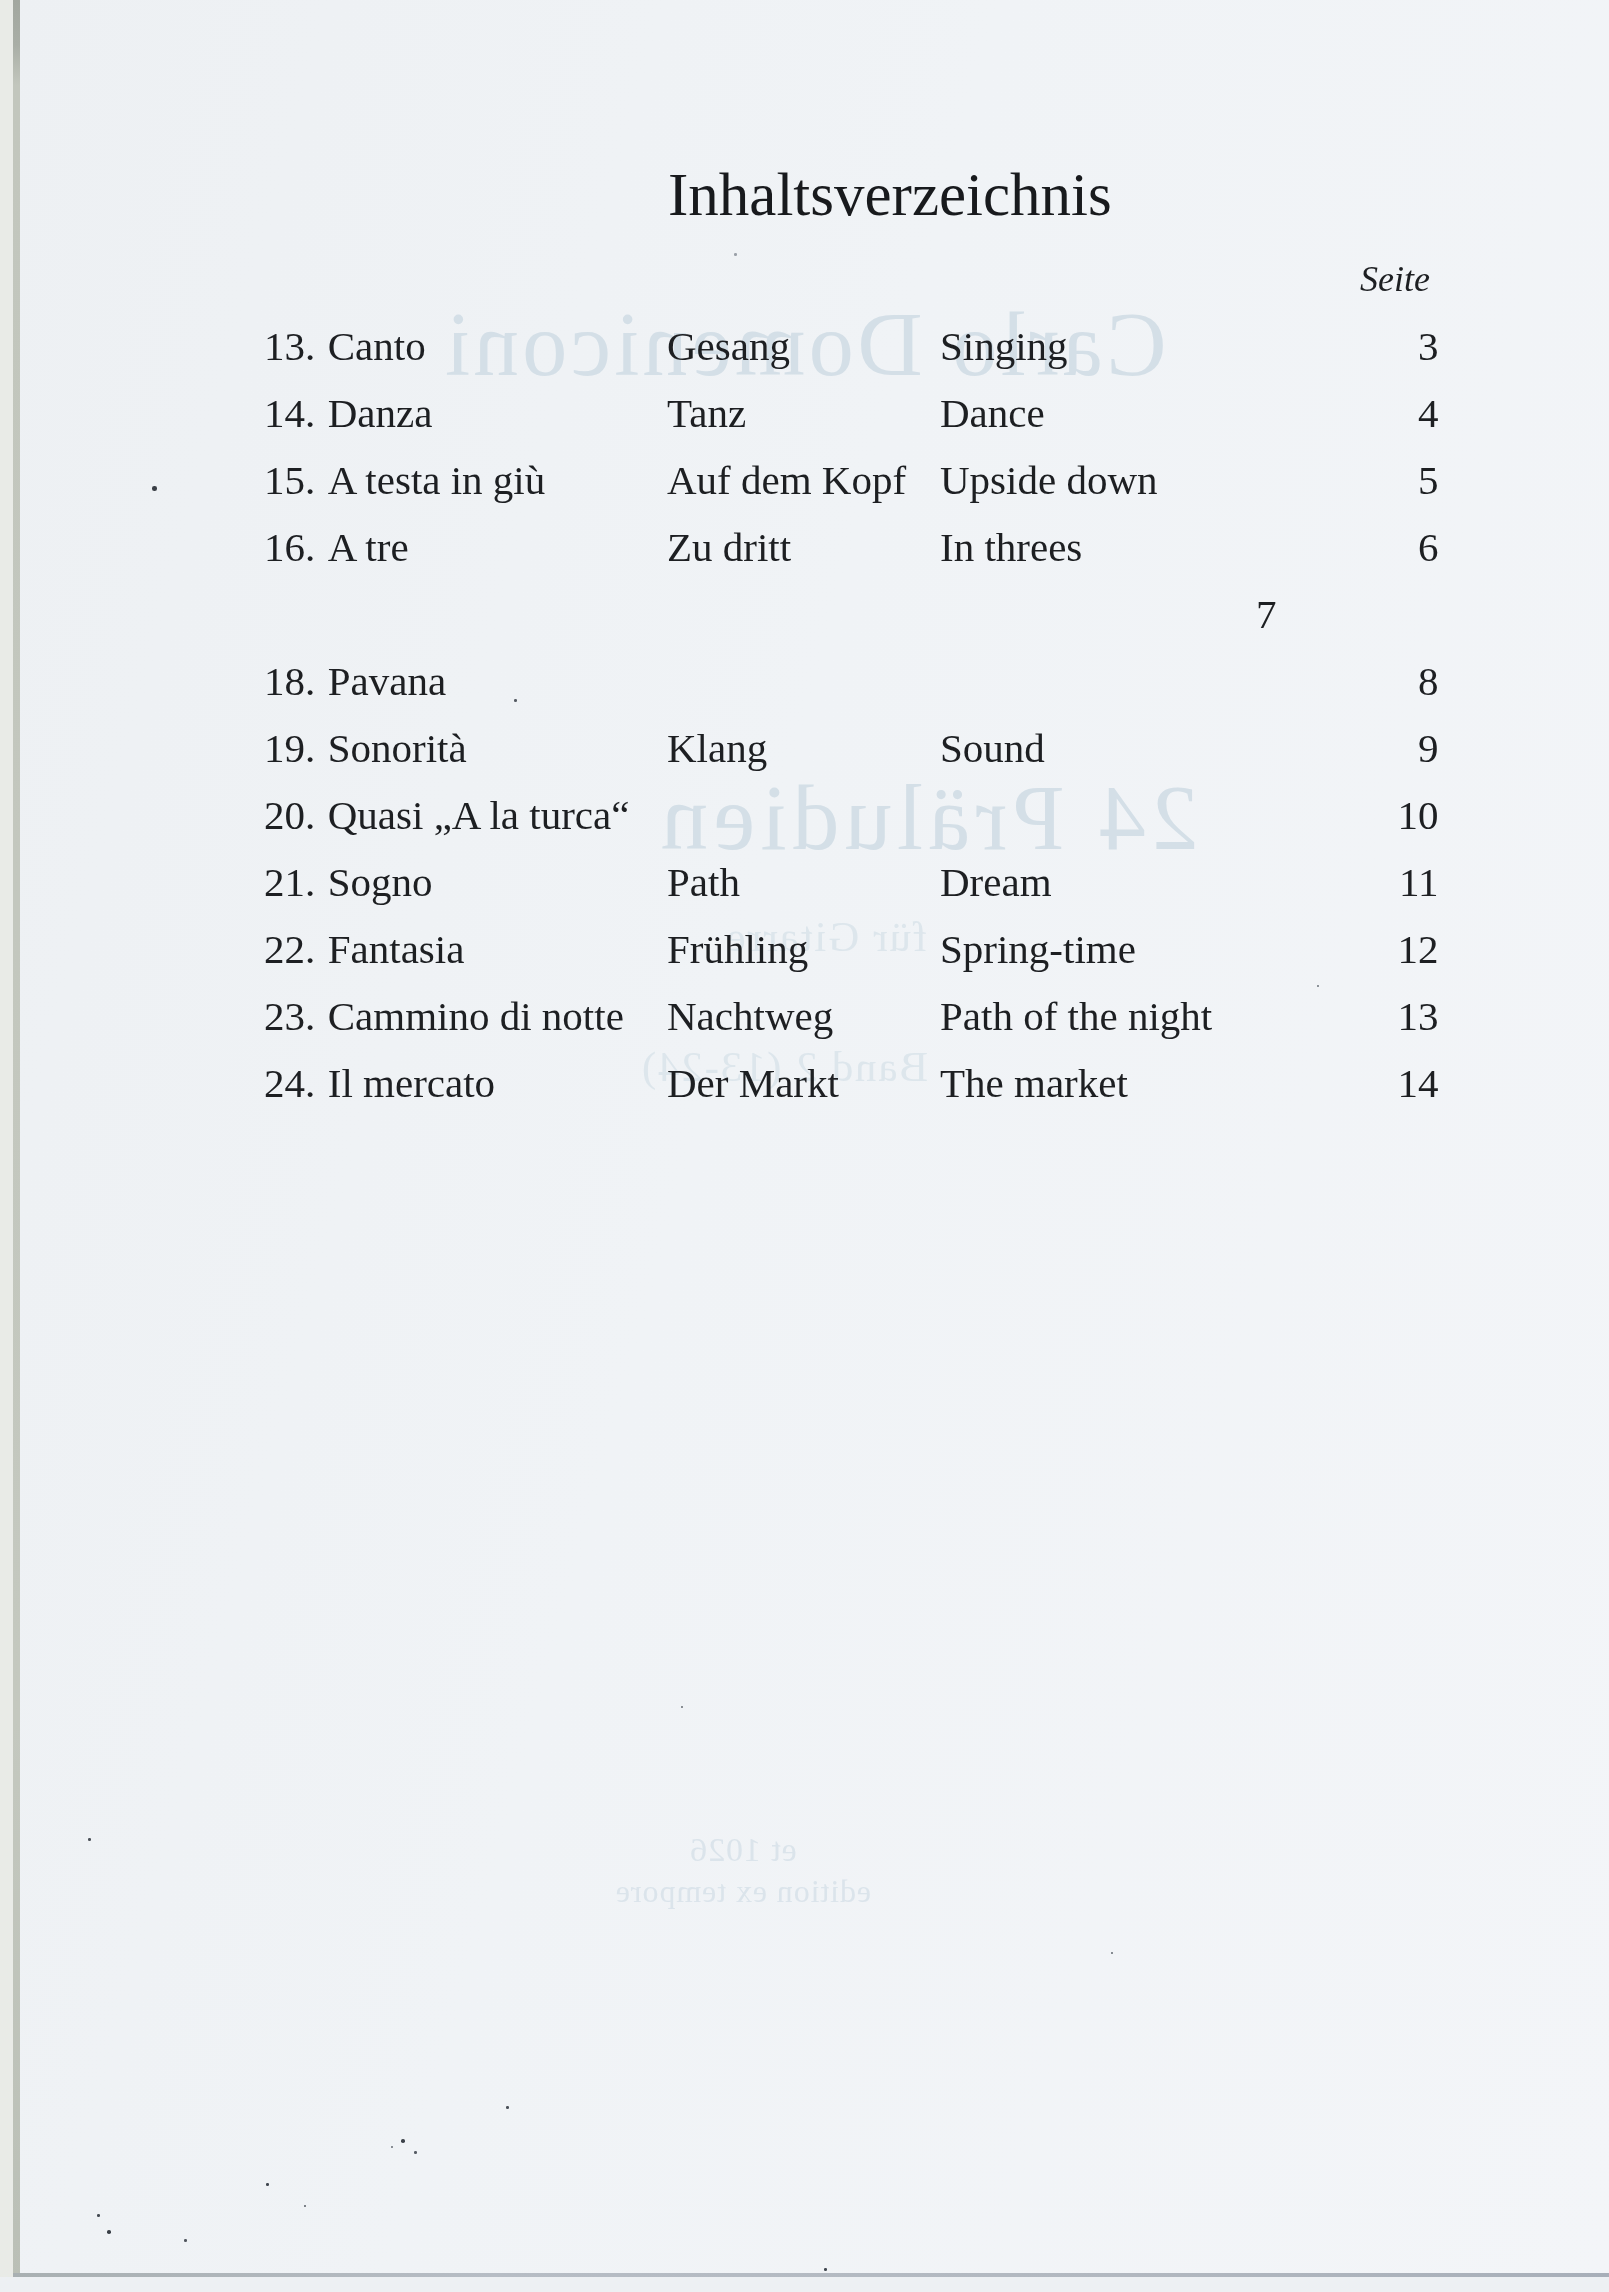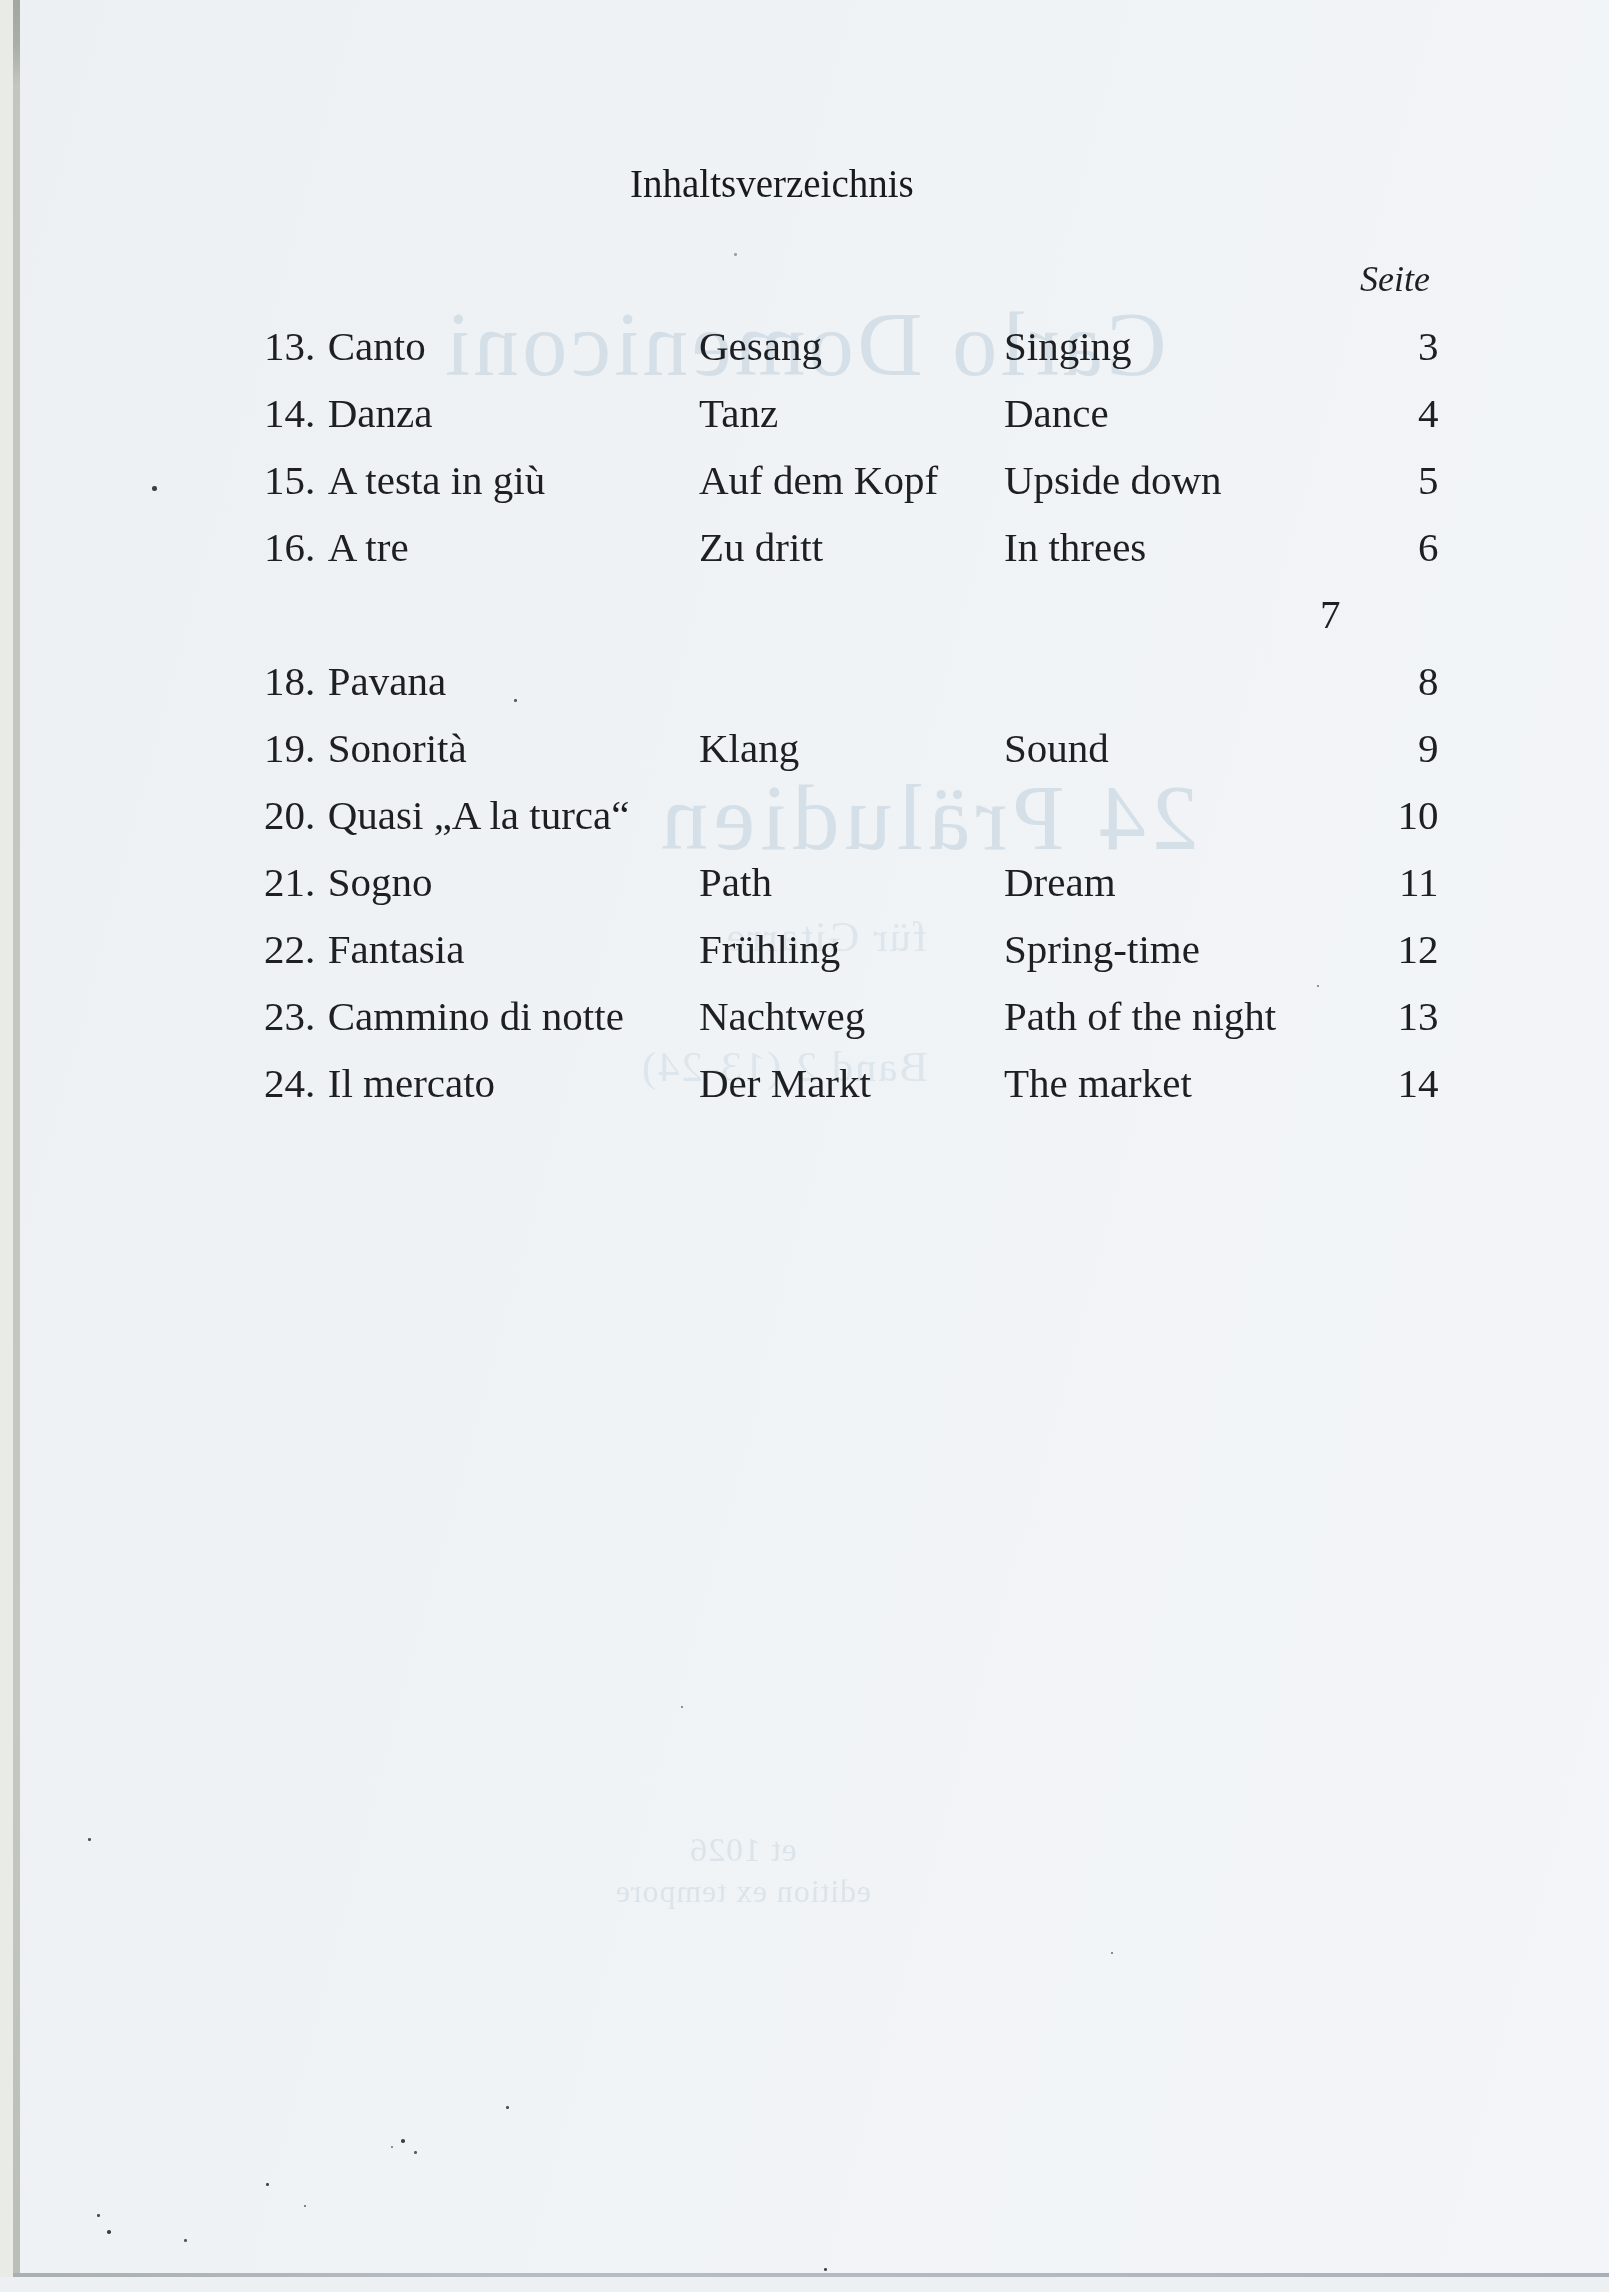--- a/index.html
+++ b/index.html
@@ -54,23 +54,23 @@
   .ghost-1 { left: 804px;  top: 293px;  font-size: 90px; letter-spacing: 3.6px; color: #d4dfe7; }
   .ghost-2 { left: 927px; top: 763px;  font-size: 94px; letter-spacing: 5.4px; color: #d4dfe7; }
   .ghost-3 { left: 826px;  top: 912px; font-size: 43px;  letter-spacing: 1.8px; color: #dde6ec; }
   .ghost-4 { left: 784px;  top: 1042px; font-size: 43px;  letter-spacing: 1.8px; color: #dde6ec; }
   .ghost-5 { left: 743px;  top: 1831px; font-size: 34px;  letter-spacing: 0.9px; color: #dbe4eb; }
   .ghost-6 { left: 743px;  top: 1873px; font-size: 32px;  letter-spacing: 0.9px; color: #dbe4eb; }
 
   
   .doc-title {
     position: absolute;
-    left: 630px;
+    left: 668px;
     top: 164px;
-    font-size: 39px;
+    font-size: 61px;
     line-height: 1;
     color: #181a1d;
   }
   .page-col-header {
     position: absolute;
     left: 1360px;
     top: 261px;
     font-size: 36px;
     line-height: 1;
     font-style: italic;
@@ -81,21 +81,20 @@
     top: 326px;
     width: 1178px;
   }
   .row {
     display: grid;
     grid-template-columns: 403px 273px 340px 1fr;
     height: 67px;
     align-items: start;
     font-size: 41px;
     line-height: 1;
-    gap: 32px;
   }
   .cell { white-space: nowrap; }
   .cell .title { margin-left: 12.5px; }
   .cell.de, .cell.en, .cell.pg { }
   .cell.pg { text-align: right; padding-right: 3.6px; }
 
   
   .speck {
     position: absolute;
     border-radius: 50%;

